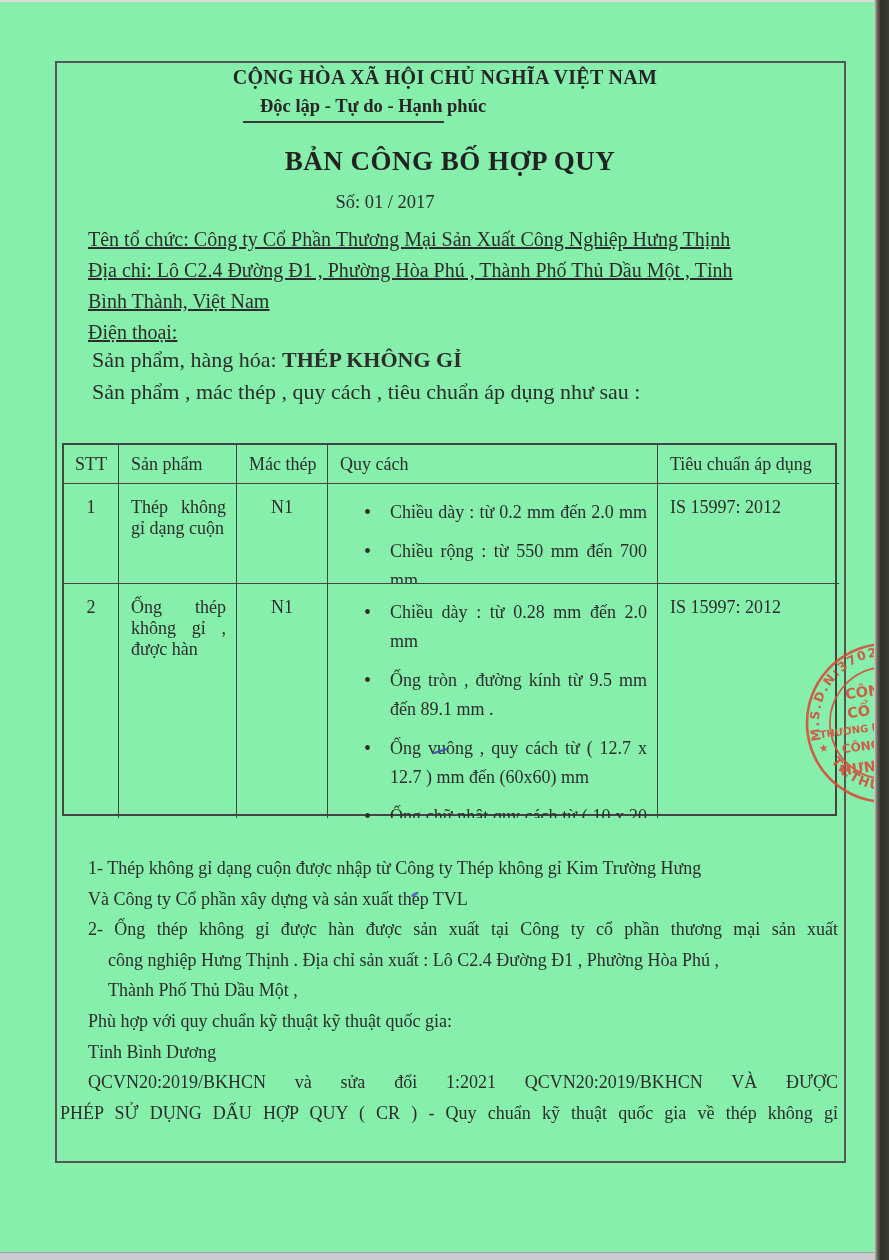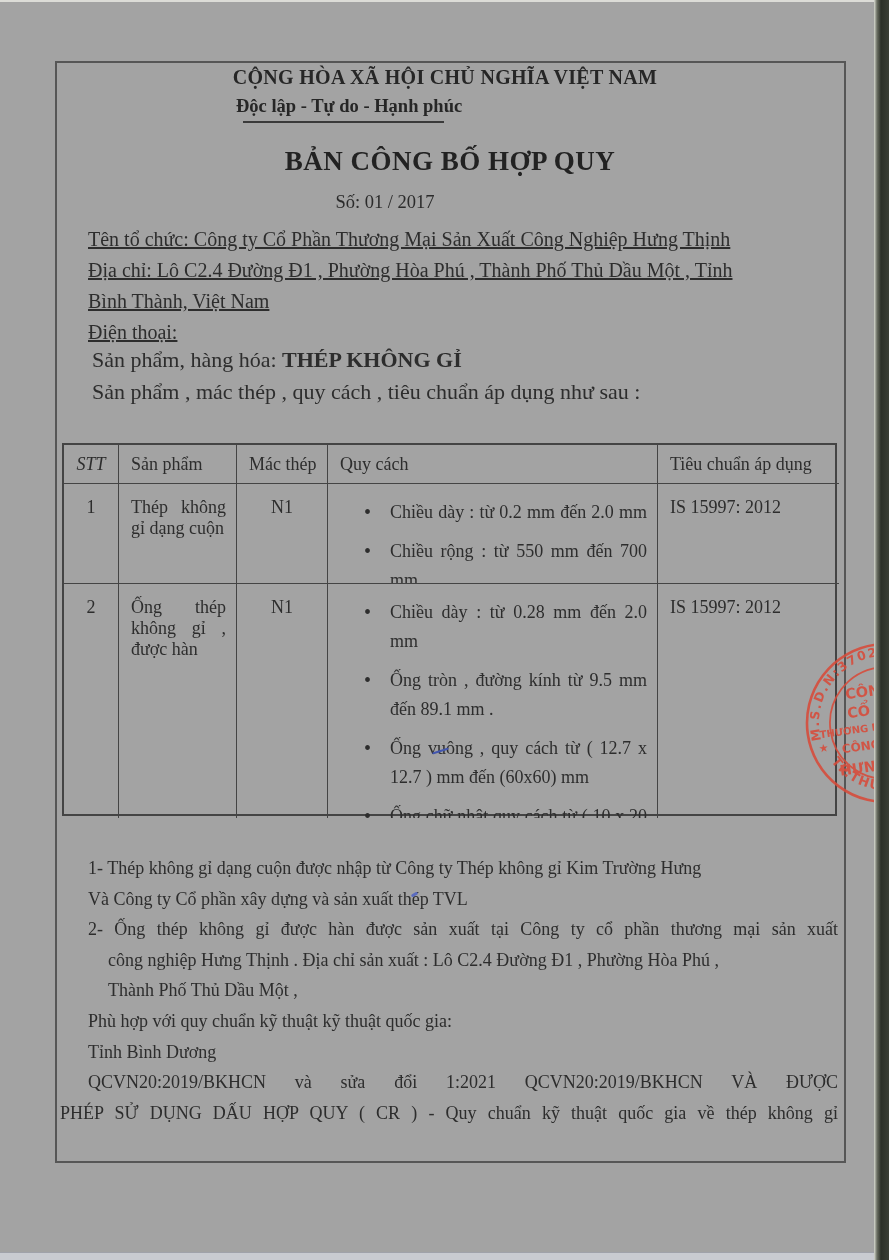--- a/index.html
+++ b/index.html
@@ -1,33 +1,33 @@
 <!DOCTYPE html>
 <html><head>
 <meta charset="utf-8">
 <style>
   * { margin:0; padding:0; box-sizing:border-box; }
   body { background:#e8e8e8; font-family:"Liberation Serif","DejaVu Serif",serif; }
   .page {
     position:relative; width:889px; height:1260px; margin:0 auto;
-    background:#a3a3a3; overflow:hidden; color:#2e2e2e;
+    background:#86efac; overflow:hidden; color:#2e2e2e;
   }
   
   .edge-top    { position:absolute; left:0; top:0; width:100%; height:2px; background:#dcdcd7; z-index:8; }
   .edge-right  { position:absolute; top:0; left:874px; width:15px; height:100%; z-index:9;
                  background:linear-gradient(to right,#d9dbd2 0px,#6b6f63 3px,#2c3028 7px,#3a3e35 15px); }
   .edge-bottom { position:absolute; left:0; top:1252px; width:100%; height:8px;
                  background:#c9cbd1; border-top:1px solid #a0a2aa; z-index:8; }
 
   .frame { position:absolute; left:55px; top:61px; width:791px; height:1102px;
            border:2px solid #565656; z-index:1; }
 
   .nat-title { position:absolute; left:55px; top:66px; width:780px; text-align:center;
                font-size:20px; font-weight:bold; letter-spacing:.3px; color:#262626; }
-  .motto     { position:absolute; left:236px; top:96px; font-size:18.5px; font-weight:bold; color:#262626; }
+  .motto     { position:absolute; left:260px; top:96px; font-size:18.5px; font-weight:bold; color:#262626; }
   .motto-underline { position:absolute; left:243px; top:121px; width:201px; height:0;
                border-top:2px solid #3a3a3a; }
   .doc-title { position:absolute; left:60px; top:146px; width:780px; text-align:center;
                font-size:27px; font-weight:bold; letter-spacing:.5px; color:#222; }
   .doc-number{ position:absolute; left:60px; top:192px; width:650px; text-align:center;
                font-size:18.5px; color:#2b2b2b; }
 
   .info-block { position:absolute; left:88px; top:224px; width:715px;
                 font-size:20px; line-height:31px; color:#2d2d2d;text-decoration:underline; }
   .product-block { position:absolute; left:92px; top:344px; width:710px;
@@ -36,21 +36,21 @@
 
   
   .spec-table { position:absolute; left:62px; top:443px; width:775px; height:373px;
       display:grid; grid-template-columns:55px 118px 91px 330px 181px;
       grid-template-rows:39px 100px 234px;
       border:2px solid #444; font-size:18px; color:#2d2d2d; z-index:2; }
   .cell { border-right:1.5px solid #444; border-bottom:1.5px solid #444; overflow:hidden; }
   .cell.last-col { border-right:none; }
   .cell.last-row { border-bottom:none; }
   .th { display:flex; align-items:center; padding-left:12px; }
-  .th.center { justify-content:center; padding-left:0;font-style:italic; }
+  .th.center { justify-content:center; padding-left:0; }
   .td { padding:13px 10px 0 12px; }
   .td.center { text-align:center; padding-left:0; padding-right:0; }
   .td.justify { text-align:justify; }
   .spec-list { list-style:none; padding:14px 10px 0 62px; }
   .spec-list li { position:relative; text-align:justify; line-height:29px; margin-bottom:10px; }
   .spec-list li::before { content:"\2022"; position:absolute; left:-26px; font-size:20px; }
   .spec-list li.stretch { text-align-last:justify; }
 
   
   .notes { position:absolute; left:60px; top:853px; width:778px;

